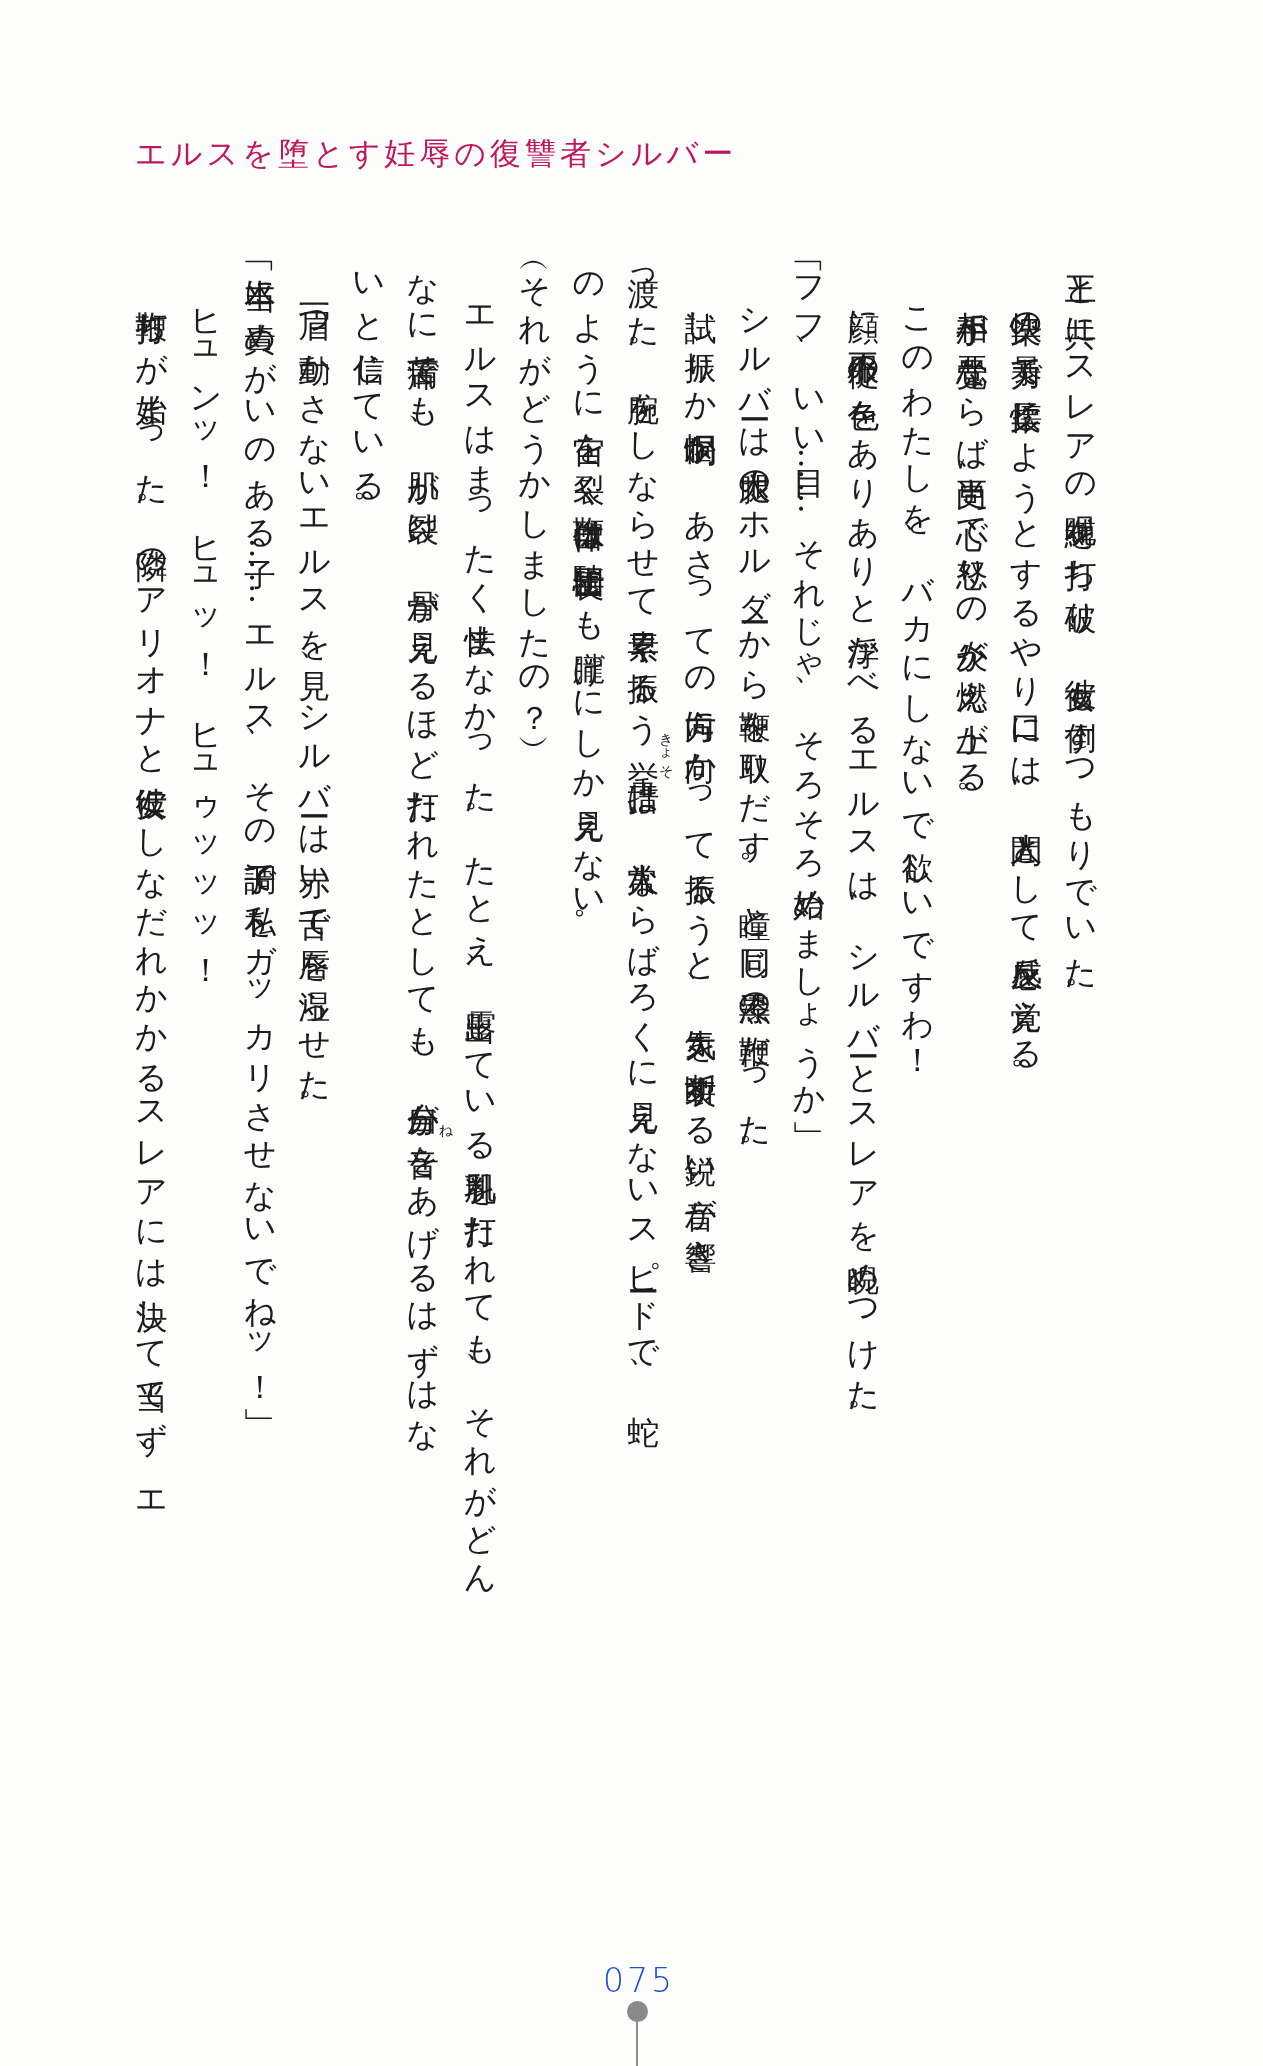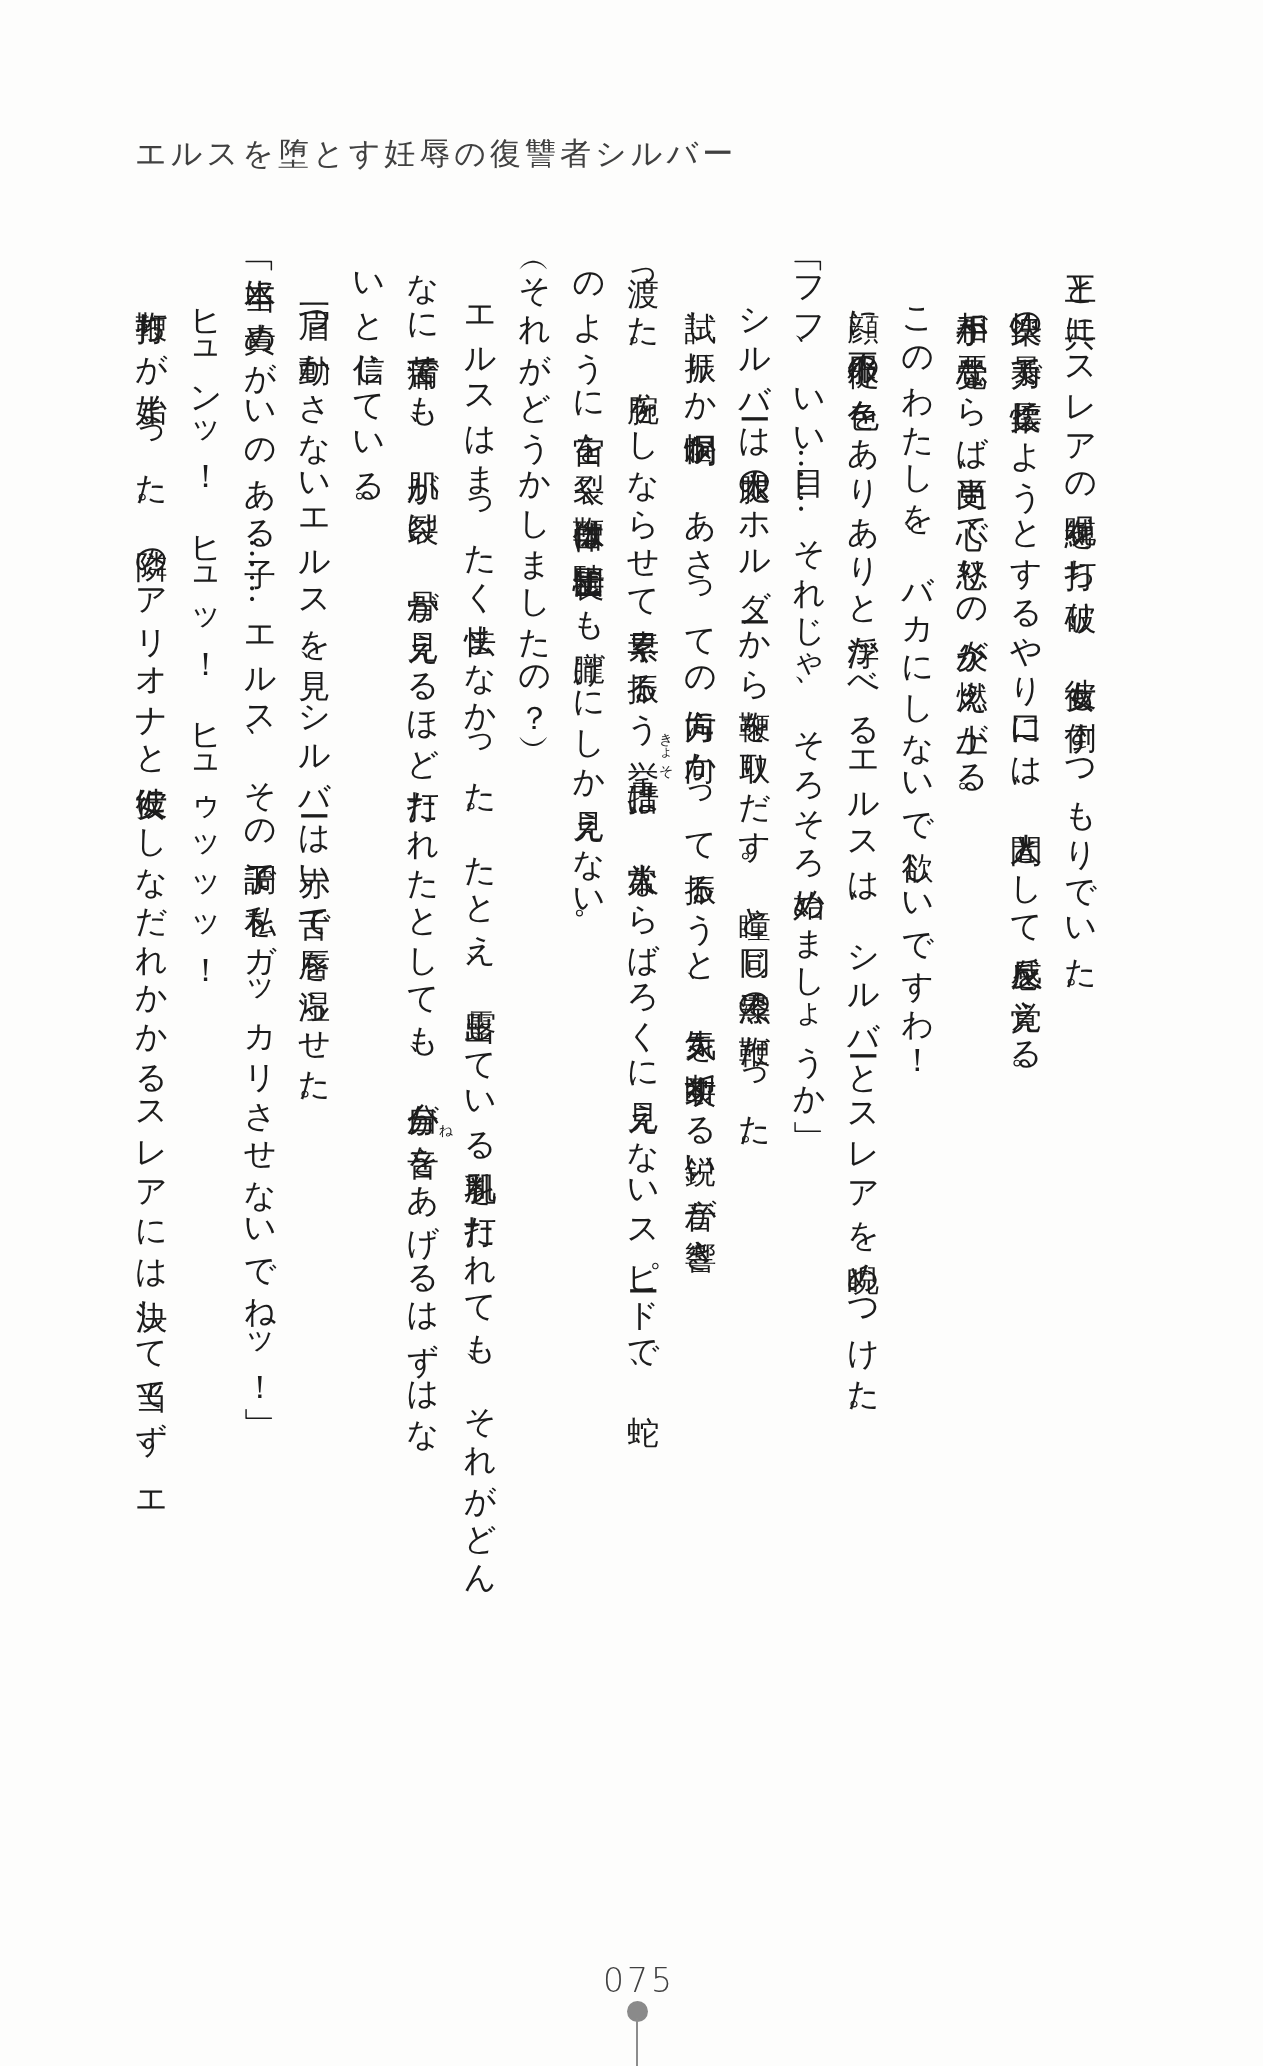--- a/index.html
+++ b/index.html
@@ -11,21 +11,21 @@
     overflow: hidden;
     font-family: "DejaVu Serif", "Liberation Serif", serif;
   }
   
   .running-title {
     position: absolute;
     left: 135px;
     top: 133px;
     font-size: 31px;
     letter-spacing: 4px;
-    color: #404040;
+    color: #be185d;
     white-space: nowrap;
     text-align: right;
   }
   
   .text-block {
     position: absolute;
     top: 251px;
     right: 155px;
     height: 1400px;
     writing-mode: vertical-rl;
@@ -50,21 +50,21 @@
   .page-number {
     position: absolute;
     left: 597px;
     top: 1961px;
     width: 84px;
     text-align: center;
     font-family: "DejaVu Sans", "Liberation Sans", sans-serif;
     font-weight: 300;
     font-size: 33px;
     letter-spacing: 3px;
-    color: #404040;
+    color: #1d4ed8;
   }
   .page-marker-dot {
     position: absolute;
     left: 627px;
     top: 2001px;
     width: 21px;
     height: 21px;
     border-radius: 50%;
     background: #8a8a8a;
   }

